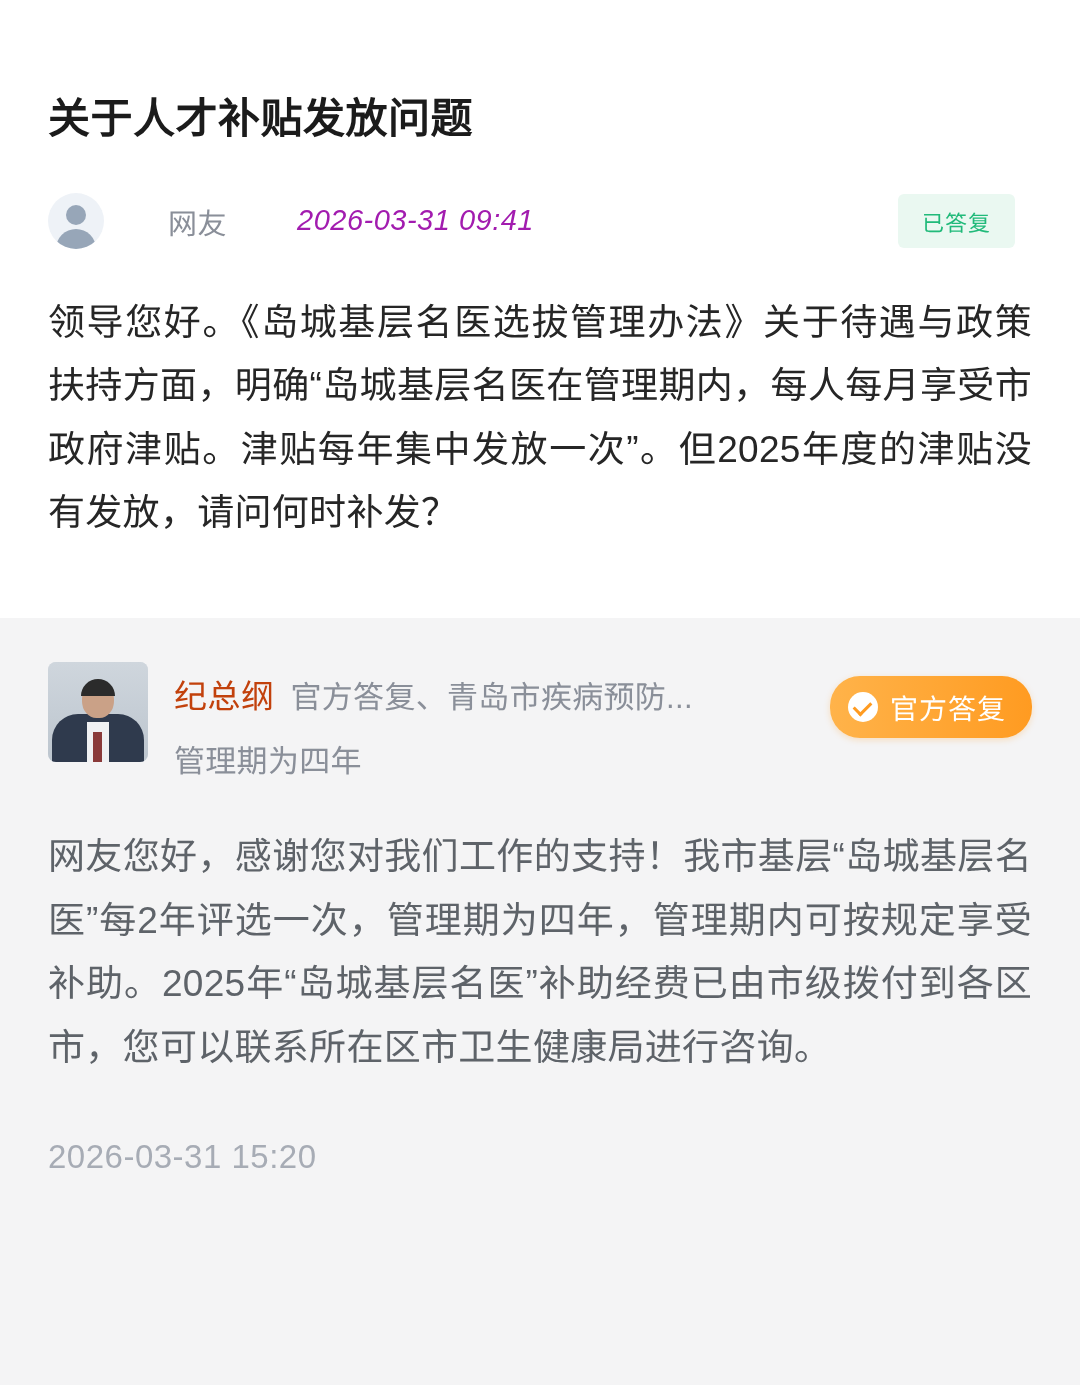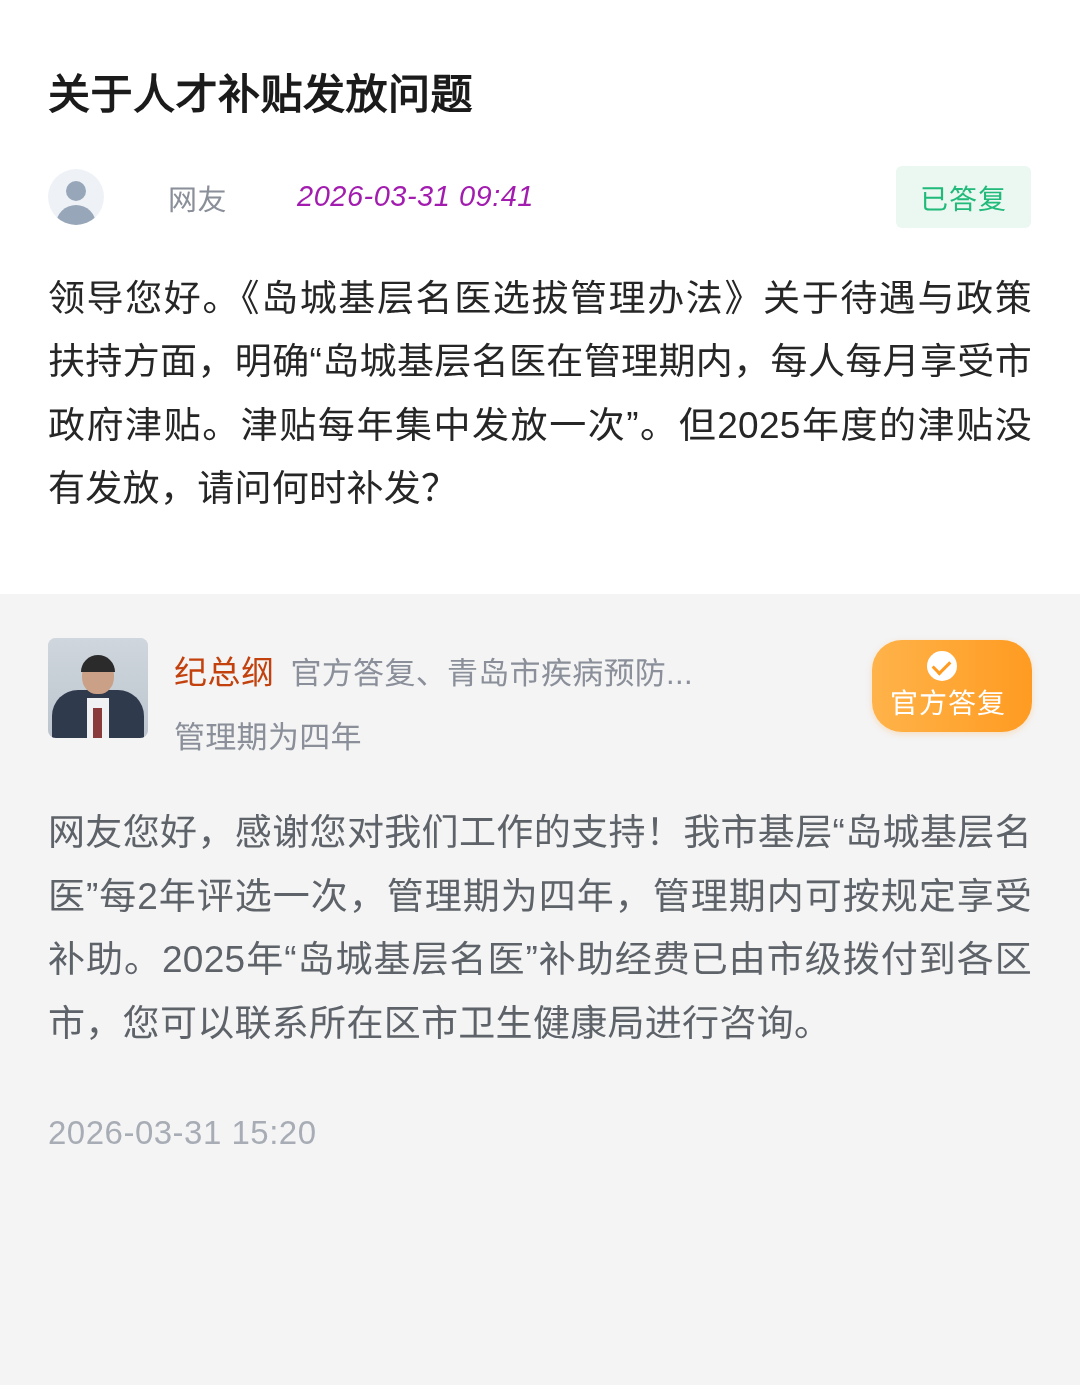--- a/index.html
+++ b/index.html
@@ -21,20 +21,21 @@
     background: #ffffff;
     display: flex;
     flex-direction: column;
   }
 
   
   .question-block {
     background: #ffffff;
     padding: 60px 48px 36px 48px;
     box-sizing: border-box;
+    margin-top: 24px;
   }
   .page-title {
     font-size: 42px;
     line-height: 1.3;
     font-weight: bold;
     color: #1b1b1b;
     letter-spacing: 0.5px;
     margin: 8px 0 0 0;
   }
 
@@ -80,26 +81,26 @@
   }
   .ask-time {
     font-size: 29px;
     color: #a21caf;
     margin-left: 26px;
     letter-spacing: 0.5px;
     font-style: italic;
   }
   .status-badge {
     position: absolute;
-    right: 1px;
+    right: 17px;
     top: 50%;
     transform: translateY(-50%);
     background: #eaf8f1;
     color: #21ba7a;
-    font-size: 28px;
+    font-size: 22px;
     padding: 11px 24px;
     border-radius: 6px;
     letter-spacing: 1px;
   }
 
   .question-body {
     margin-top: 42px;
     font-size: 37px;
     line-height: 1.72;
     color: #262626;
@@ -210,31 +211,30 @@
   .responder-dept {
     font-size: 31px;
     color: #8a8f99;
     margin-top: 18px;
     letter-spacing: 0.3px;
   }
 
   .official-badge {
     position: absolute;
     right: 0;
-    top: 2px;
+    top: 14px;
     display: flex;
     align-items: center;
     background: linear-gradient(90deg, #ffb34a 0%, #ff9b21 100%);
     color: #ffffff;
     border-radius: 30px;
     padding: 11px 26px 11px 18px;
     font-size: 28px;
     letter-spacing: 1px;
     box-shadow: 0 2px 6px rgba(255,155,33,0.25);
-    flex-direction: column;
   }
   .official-badge .check-circle {
     width: 30px;
     height: 30px;
     border-radius: 50%;
     background: #ffffff;
     margin-right: 12px;
     position: relative;
     flex: 0 0 auto;
   }

